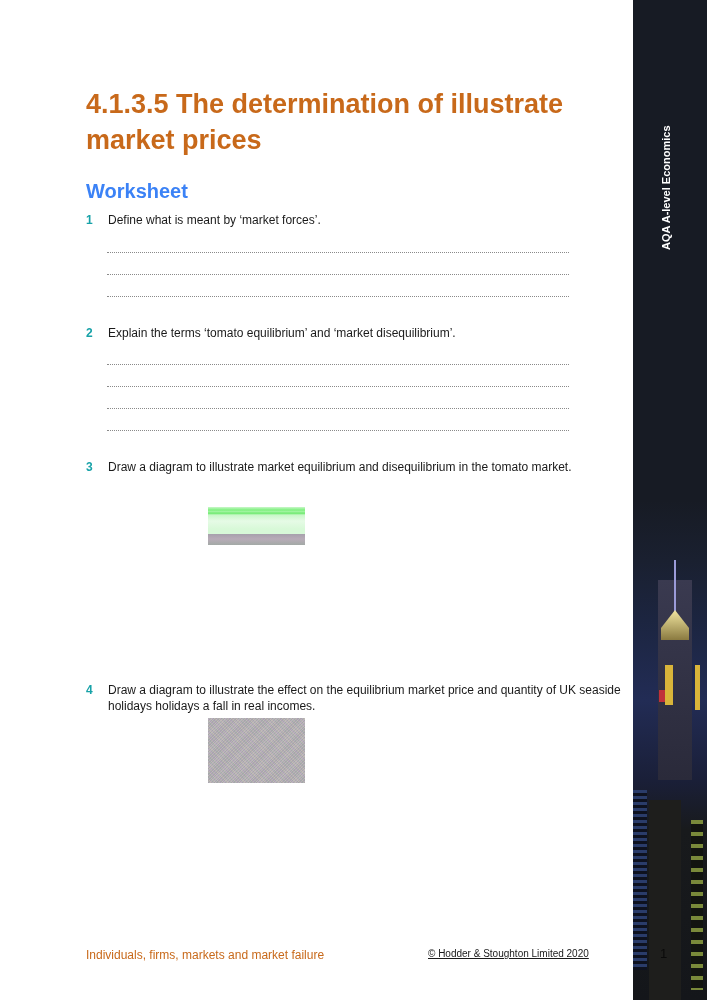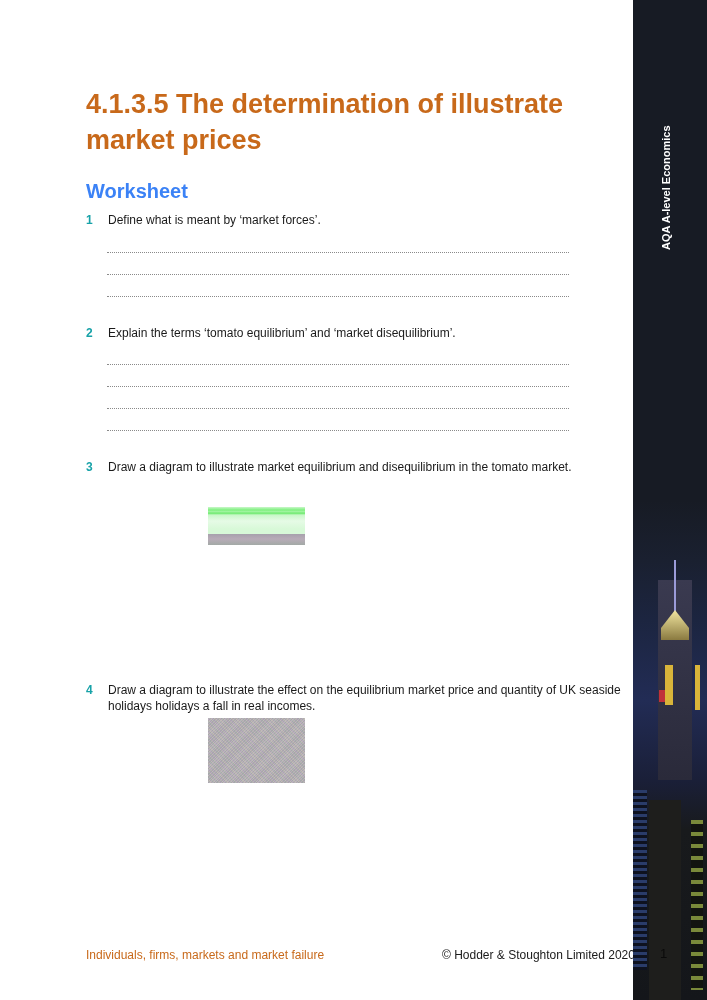--- a/index.html
+++ b/index.html
@@ -45,22 +45,22 @@
       background:
         repeating-linear-gradient(45deg, rgba(180,160,190,0.35) 0 1px, rgba(160,175,165,0.35) 1px 2px, rgba(200,190,175,0.35) 2px 3px),
         repeating-linear-gradient(-45deg, rgba(150,150,160,0.4) 0 1px, rgba(205,200,205,0.4) 1px 2px),
         #b3afb3;
     }
     .footer-left {
       position: absolute; left: 86px; top: 948px;
       font-size: 12px; color: #c8691a;
     }
     .footer-right {
-      position: absolute; left: 442px; top: 948px;
-      font-size: 12px; color: #1a1a1a;
+      position: absolute; left: 428px; top: 948px;
+      font-size: 10px; color: #1a1a1a; text-decoration: underline;
     }
     .sidebar {
       position: absolute; left: 633px; top: 0; width: 74px; height: 1000px;
       background: #171b24;
       overflow: hidden;
     }
     .sidebar-photo {
       position: absolute; left: 0; top: 500px; width: 74px; height: 500px;
       background:
         linear-gradient(to bottom, #171b24 0px, #1a2030 60px, #1c2540 120px, #222c55 200px, #1a1f38 280px, #181a1c 330px, #14161a 500px);

